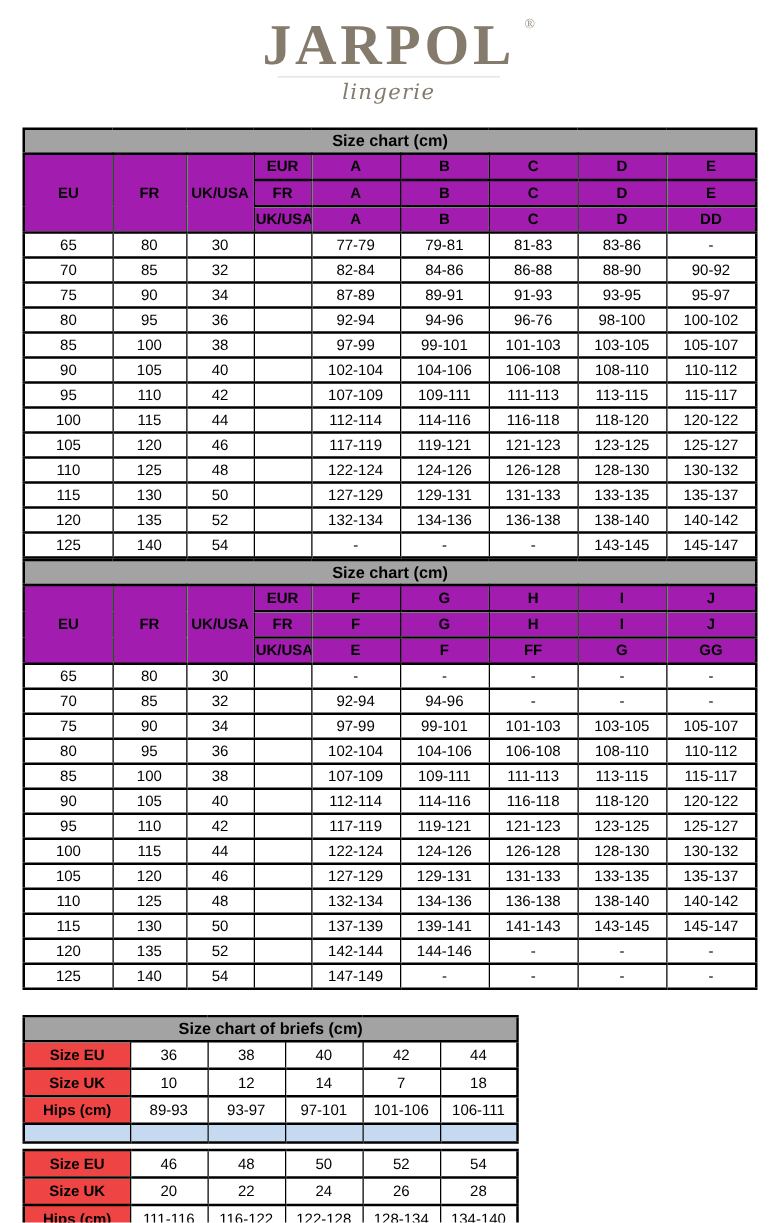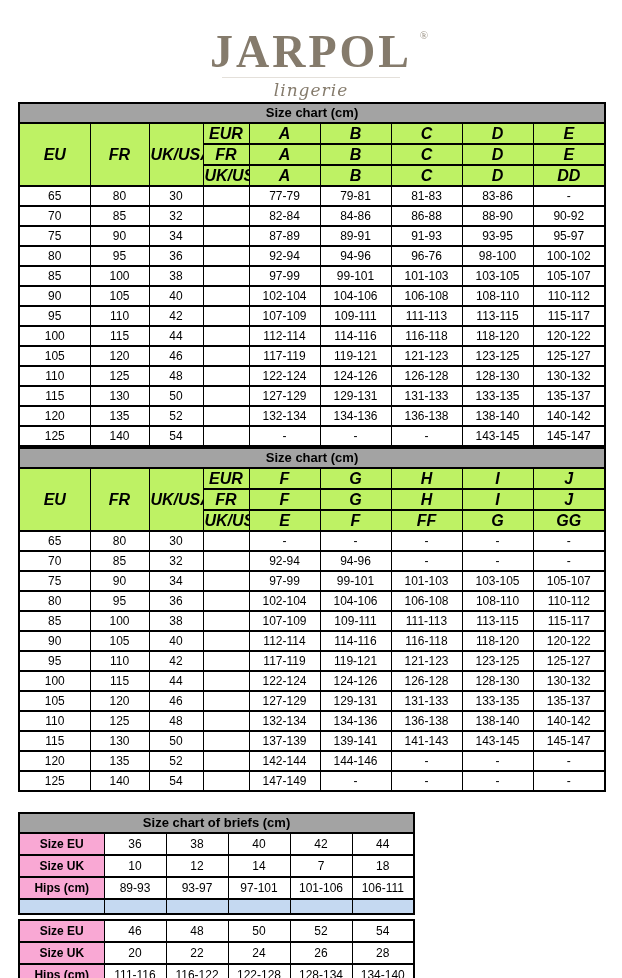--- a/index.html
+++ b/index.html
@@ -1,21 +1,21 @@
 <!DOCTYPE html>
 <html><head>
 <meta charset="utf-8">
 <style>
   html,body{margin:0;padding:0;}
   body{
     width:622px;height:978px;background:#ffffff;overflow:hidden;
     font-family:"Liberation Sans",sans-serif;color:#000;
   }
   
-  .logo{width:622px;text-align:center;padding-top:28px;height:102px;box-sizing:border-box;}
+  .logo{width:622px;text-align:center;padding-top:12px;height:102px;box-sizing:border-box;}
   .brand-name{
     font-family:"Liberation Serif",serif;font-weight:bold;
     font-size:46px;line-height:1.05;color:#857b6c;letter-spacing:3px;
     display:inline-block;position:relative;
   }
   .reg-mark{
     font-size:11px;font-weight:normal;position:absolute;top:2px;right:-16px;
     letter-spacing:0;color:#9a9183;
   }
   .brand-rule{width:178px;height:1px;background:#e4e0da;margin:1px auto 2px auto;}
@@ -34,26 +34,26 @@
     border-left:1px solid #000;border-right:1px solid #000;
     border-top:2px solid #000;border-bottom:2px solid #000;
     text-align:center;vertical-align:middle;
     font-size:12px;padding:0 1px;height:18px;line-height:18px;
     white-space:nowrap;overflow:hidden;
   }
   .sizechart tr.title-row td{
     background:#a3a3a3;font-weight:bold;font-size:13px;height:18px;
   }
   .sizechart td.hdr{
-    background:#bef264;font-weight:bold;font-size:16px;height:19px;line-height:19px;font-style:italic;
+    background:#a21caf;font-weight:bold;font-size:12px;height:19px;line-height:19px;
   }
   table.briefs td{height:20px;line-height:20px;}
   table.briefs tr.title-row td{height:18px;line-height:18px;}
   table.briefs td.rowlabel{
-    background:#f9a8d4;font-weight:bold;
+    background:#ef4444;font-weight:bold;
   }
   table.briefs td.sp{
     background:#c5d9f1;height:13px;line-height:13px;
   }
   table.briefs.second{margin-top:4px;}
 </style>
 </head>
 <body>
 
 <div class="logo">

